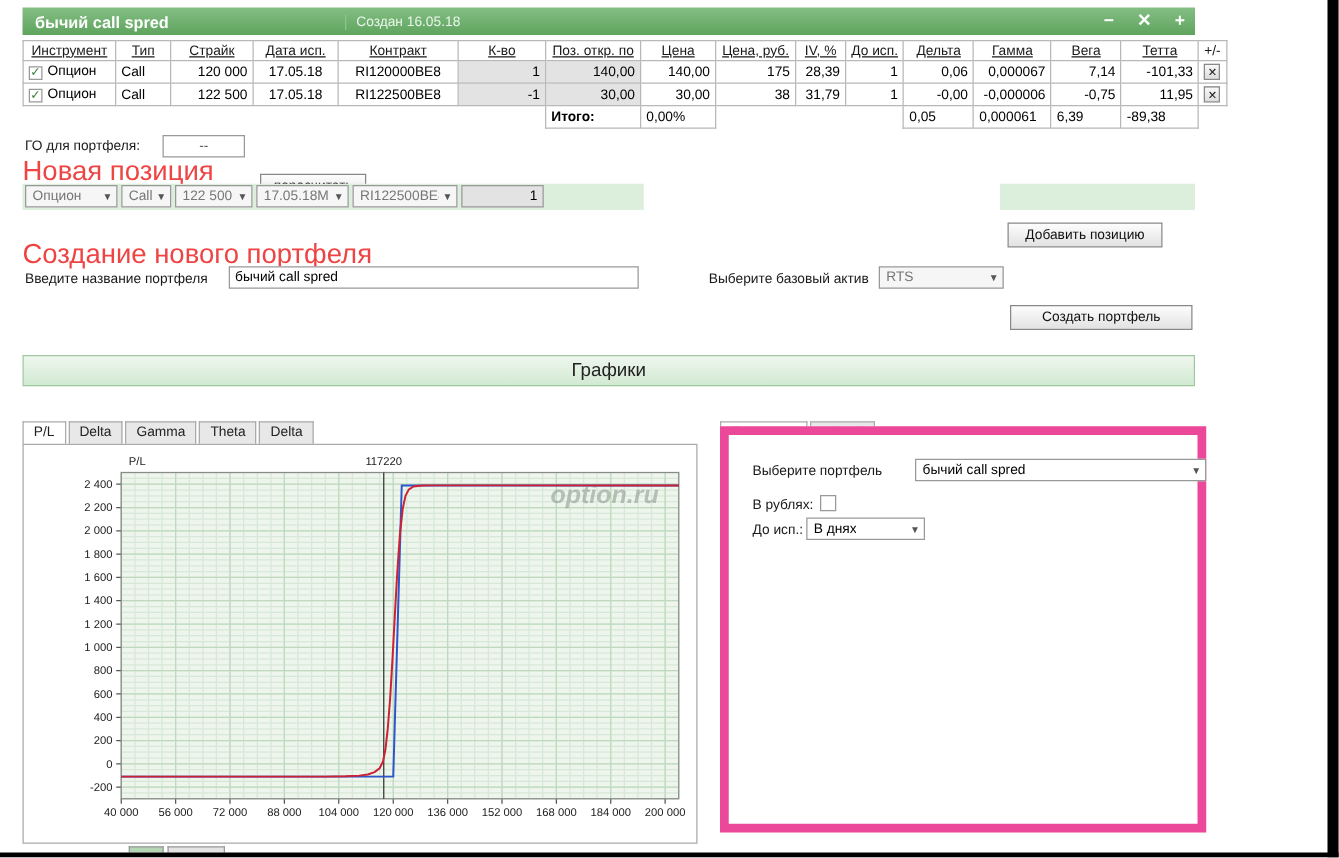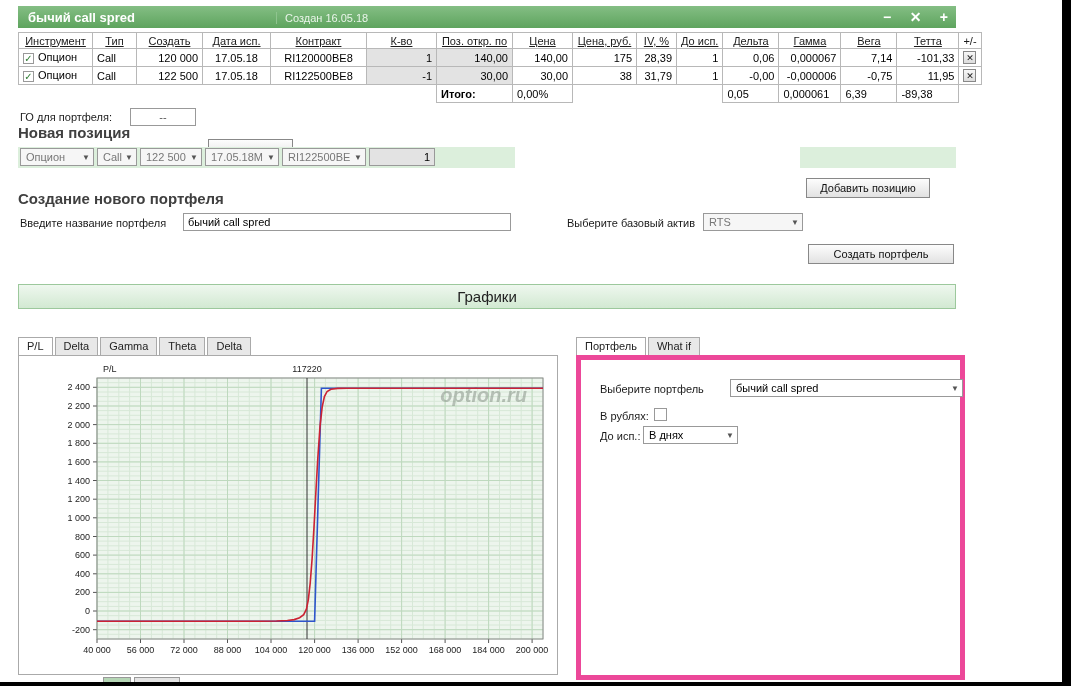--- a/index.html
+++ b/index.html
@@ -36,37 +36,37 @@
   .lbl { font-size:11px; color:#1a1a1a; }
   .txtin { border:1px solid #999; background:#fff; font-size:11px; height:18px; padding:0 4px; font-family:inherit; }
   .btn { height:20px; font-size:11px; border:1px solid #888; background:linear-gradient(#fdfdfd,#e2e2e2);
     padding:0 10px; font-family:inherit; cursor:pointer; color:#111;margin-top:32px; }
   .fsel { display:flex; justify-content:space-between; align-items:center; border:1px solid #999;
     background:#f6f6f6; color:#777; font-size:11px; height:18px; padding:0 3px 0 5px; overflow:hidden; cursor:pointer; }
   .fsel .arr { font-size:8px; color:#555; margin-left:3px; flex:none; }
   .fsel.white { background:#fff; color:#000; }
   .fsel .val { white-space:nowrap; overflow:hidden; }
 
-  .h1 { font-size:15px; color:#404040; font-weight:bold; }
+  .h1 { font-size:22px; color:#ef4444; font-weight:normal; }
 
   #gostrip1 { left:18px; top:147px; width:497px; height:21px; background:#dcefdc; }
   #gostrip2 { left:800px; top:147px; width:156px; height:21px; background:#dcefdc; }
 
   #chartsbar { left:18px; top:284px; width:938px; height:25px;
     background:linear-gradient(#eef7ee,#d2e9d2); border:1px solid #9cc89c;
     text-align:center; font-size:15px; color:#222; line-height:23px; }
 
   
   .tabrow { height:19px; }
   .tab { display:inline-block; border:1px solid #aaa; border-bottom:none; padding:2px 8px 0 8px; height:19px;
     font-size:11px; background:#e8e8e8; margin-right:2px; color:#222; cursor:pointer; vertical-align:bottom; }
   .tab.active { background:#fff; }
 
   #chartbox { left:18px; top:355px; width:540px; height:320px; border:1px solid #aaa; background:#fff; }
-  #rightpanel { left:576px; top:355px; width:389px; height:325px; border:5px solid #ec4899; background:#fff; }
+  #rightpanel { left:576px; top:341px; width:389px; height:325px; border:7px solid #ec4899; background:#fff; }
 
   .checkbox { width:13px; height:13px; border:1px solid #999; background:#fff; display:inline-block; cursor:pointer; }
 
   .ptab { height:5px; border:1px solid #999; border-bottom:none; display:inline-block; }
 
   #edge-right  { left:1062px; top:0; width:9px; height:686px; background:#000; }
   #edge-bottom { left:0; top:682px; width:1071px; height:4px; background:#000; }
 </style>
 </head>
 <body>
@@ -99,21 +99,21 @@
         <col style="width:56px">
         <col style="width:62px">
         <col style="width:56px">
         <col style="width:62px">
         <col style="width:18px">
       </colgroup>
       <thead>
         <tr>
           <th class="">Инструмент</th>
           <th class="">Тип</th>
-          <th class="">Создать</th>
+          <th class="">Страйк</th>
           <th class="">Дата исп.</th>
           <th class="">Контракт</th>
           <th class="">К-во</th>
           <th class="">Поз. откр. по</th>
           <th class="">Цена</th>
           <th class="">Цена, руб.</th>
           <th class="">IV, %</th>
           <th class="">До исп.</th>
           <th class="">Дельта</th>
           <th class="">Гамма</th>

